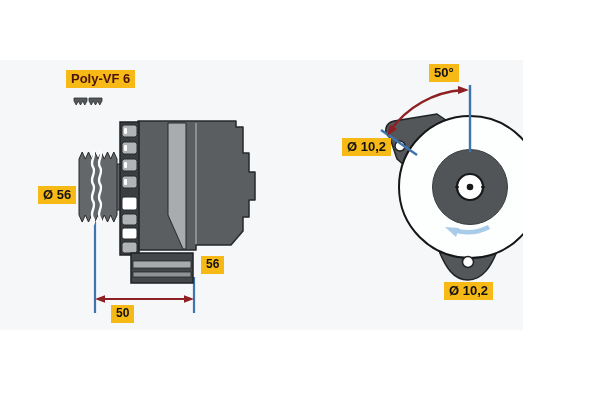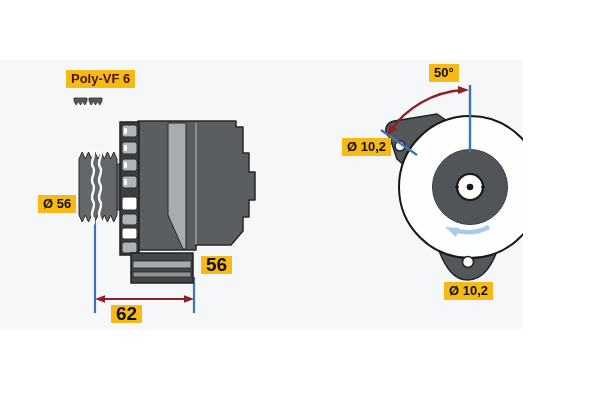--- a/index.html
+++ b/index.html
@@ -11,21 +11,21 @@
     position:absolute; left:0; top:60px; width:600px; height:270px;
     background:#f5f7f8;
   }
   .drawing { position:absolute; left:0; top:0; }
   .label {
     position:absolute; background:#f7b916; color:#111;
     font:bold 13px "Liberation Sans", sans-serif;
     padding:1px 5px 2px 5px; white-space:nowrap; line-height:15px;
   }
   .label.blue { background:#a9cce9; color:#0e0e0e; }
-  .label.dim  { font-size:19px; }
+  .label.dim  { font-size:12px; }
   .label.brand { color:#4a140a; }
 </style>
 </head>
 <body>
 
 <div class="canvas">
   <div class="band"></div>
 
   <svg class="drawing" width="600" height="400" viewBox="0 0 600 400">
 
@@ -118,24 +118,24 @@
         <path d="M463,90 A97,97 0 0 0 390,131" fill="none" stroke="#8e2023" stroke-width="2.4"></path>
         <polygon points="469,90 458,94 458,86" fill="#8e2023"></polygon>
         <polygon points="387,136 397,129 390,125" fill="#8e2023"></polygon>
       </g>
     </g>
   </svg>
 
   <div class="label brand" style="left:66px; top:70px;">Poly-VF 6</div>
 
 
-  <div class="label" style="left:38px; top:195px;text-align:right;">Ø 56</div>
+  <div class="label" style="left:38px; top:186px;text-align:right;">Ø 56</div>
 
   <div class="label dim" style="left:201px; top:256px;">56</div>
 
-  <div class="label dim" style="left:111px; top:305px;">62</div>
+  <div class="label dim" style="left:111px; top:305px;">50</div>
 
   <div class="label" style="left:429px; top:64px;">50°</div>
 
   <div class="label" style="left:342px; top:138px;">Ø 10,2</div>
 
   <div class="label" style="left:444px; top:282px;">Ø 10,2</div>
 </div>
 
 </body></html>

